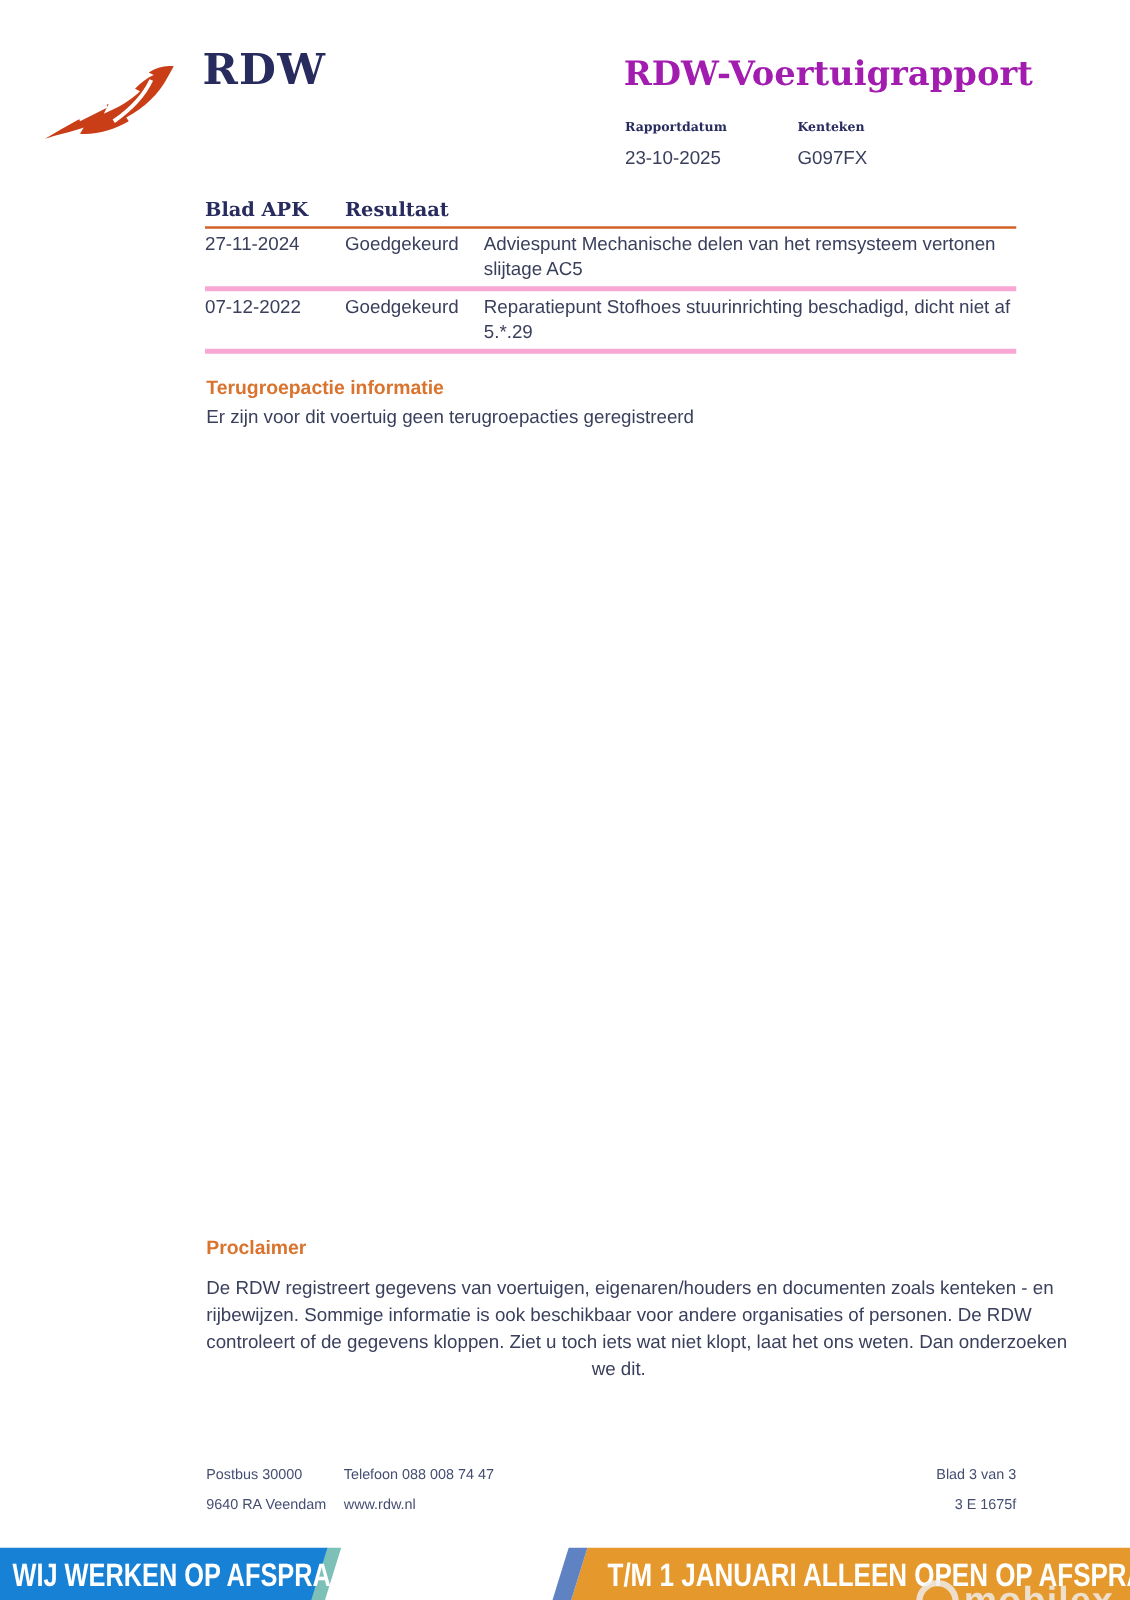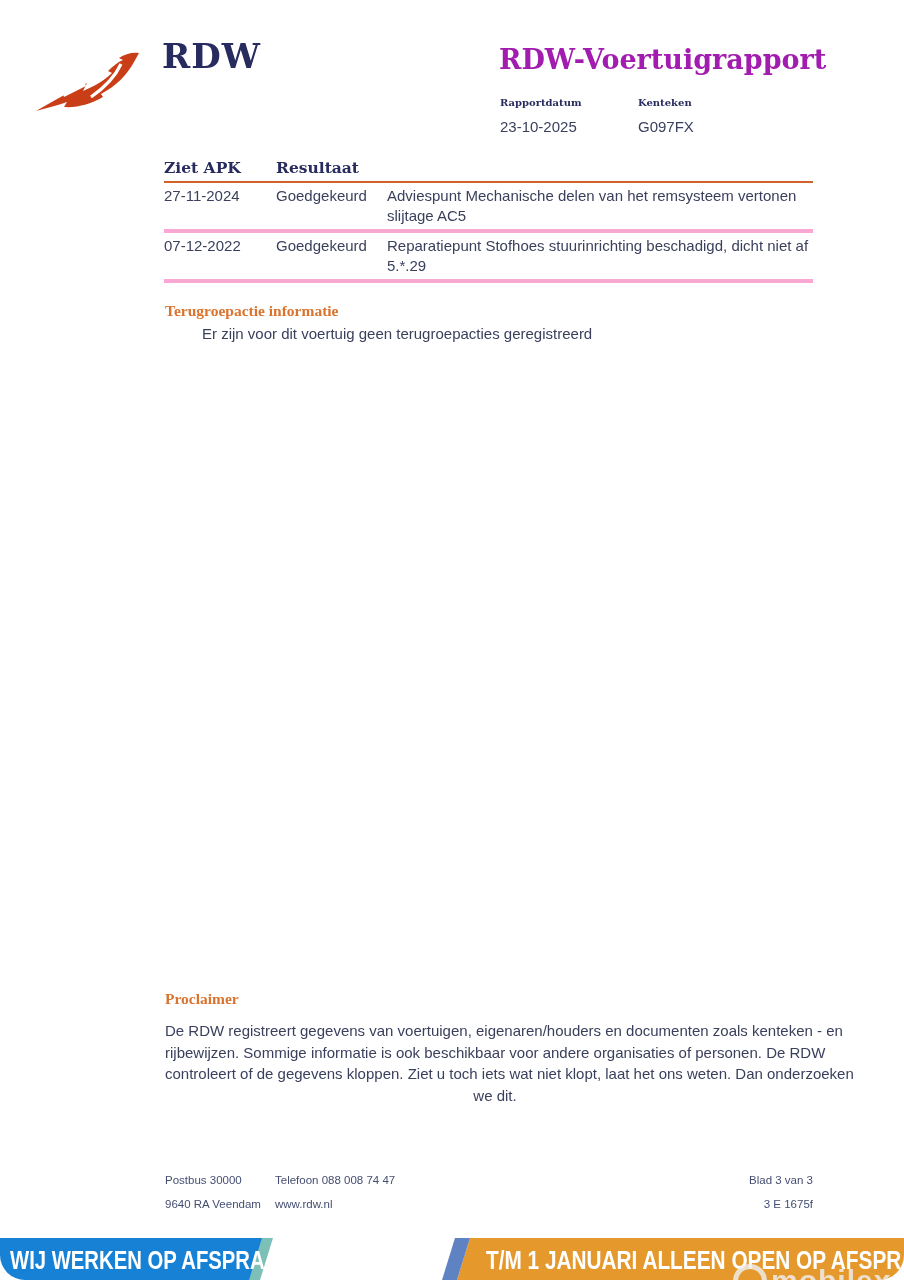--- a/index.html
+++ b/index.html
@@ -3,21 +3,20 @@
 <meta charset="utf-8">
 <style>
   html,body{margin:0;padding:0;background:#ffffff;}
   #page{
     position:relative;
     width:904px;height:1280px;
     background:#ffffff;
     overflow:hidden;
     font-family:"Liberation Sans", sans-serif;
     color:#3a3f5c;
-    border-radius:25px;
   }
   
   .logo-svg{position:absolute;left:33px;top:50px;}
   .wordmark{
     position:absolute;left:162px;top:36px;
     font-family:"DejaVu Serif", serif;
     font-weight:bold;font-size:34px;letter-spacing:1px;
     color:#272b5e;
   }
   .report-title{
@@ -46,26 +45,26 @@
   }
   .trow{display:flex;padding:3px 0 4px;border-bottom:4px solid #f9a8d4;}
   .td{font-size:15px;line-height:19.5px;color:#3a3f5c;}
   .c1{width:112px;flex:none;}
   .c2{width:111px;flex:none;}
   .c3{flex:1;min-width:0;}
 
   
   .section-heading{
     position:absolute;left:165px;
-    font-family:Liberation Serif, serif;font-weight:bold;
+    font-family:Liberation Sans, sans-serif;font-weight:bold;
     font-size:15.5px;color:#d9732e;white-space:nowrap;
   }
   .section-text{
     position:absolute;left:165px;
-    font-size:15px;color:#3a3f5c;white-space:nowrap;margin-left:37px;
+    font-size:15px;color:#3a3f5c;white-space:nowrap;
   }
   .proclaimer-body{
     position:absolute;left:165px;top:1020px;width:660px;
     font-size:15px;color:#3a3f5c;
   }
   .proclaimer-body div{line-height:21.5px;white-space:nowrap;text-align:center;}
 
   
   .foot{position:absolute;font-size:11.5px;color:#454e72;line-height:24px;white-space:nowrap;}
   .foot-left{left:165px;top:1168px;}
@@ -116,21 +115,21 @@
 
   <div class="report-title">RDW-Voertuigrapport</div>
 
   <div class="meta-label pos-a">Rapportdatum</div>
   <div class="meta-label pos-b">Kenteken</div>
   <div class="meta-value pos-a">23-10-2025</div>
   <div class="meta-value pos-b">G097FX</div>
 
   <div class="apk-table">
     <div class="thead">
-      <div class="th c1">Ziet APK</div>
+      <div class="th c1">Blad APK</div>
       <div class="th c2">Resultaat</div>
     </div>
 
     <div class="trow">
       <div class="td c1">27-11-2024</div>
       <div class="td c2">Goedgekeurd</div>
       <div class="td c3">
         <div>Adviespunt Mechanische delen van het remsysteem vertonen</div>
         <div>slijtage AC5</div>
       </div>

